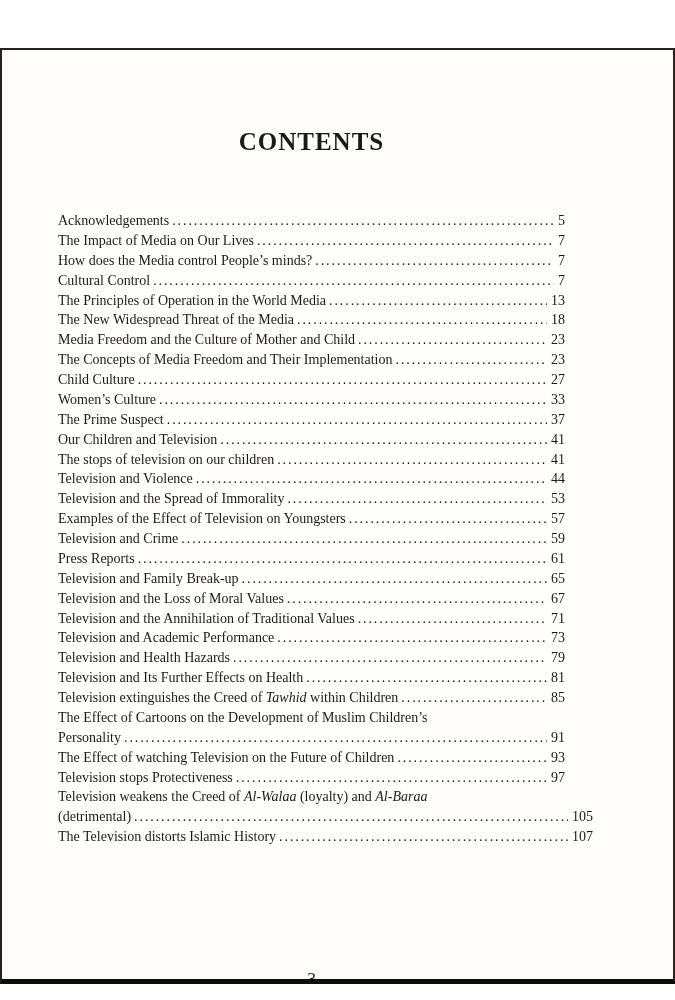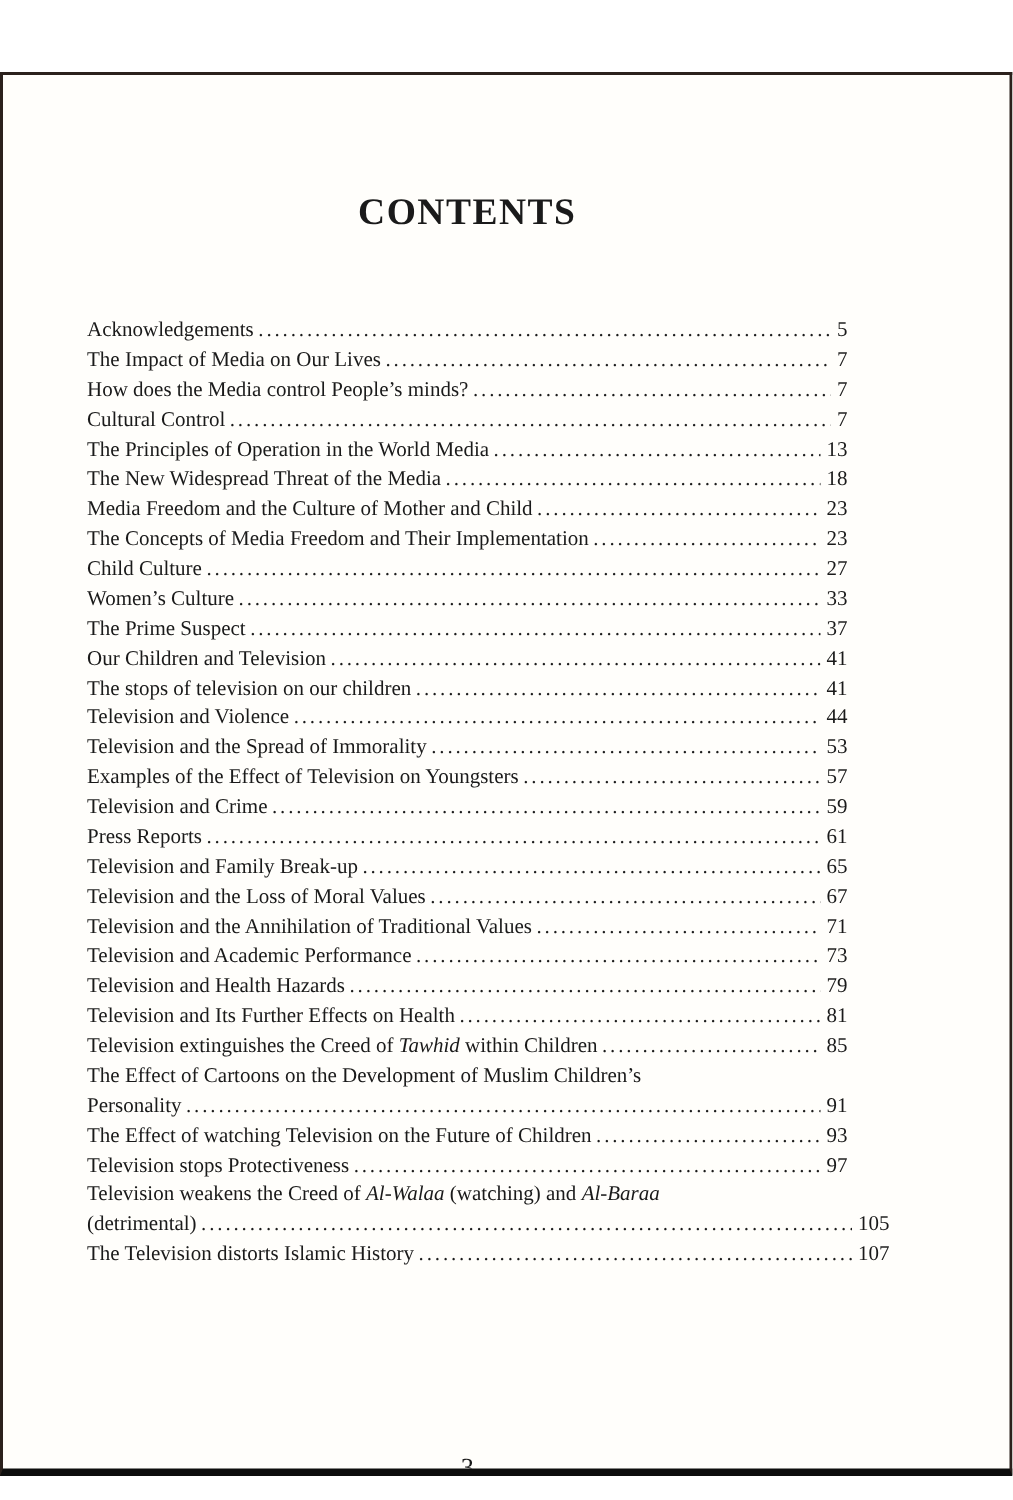--- a/index.html
+++ b/index.html
@@ -207,21 +207,21 @@
         <span class="entry-title"><span>The Effect of watching Television on the Future of Children</span></span>
         <span class="dots"></span>
         <span class="pg">93</span>
       </div>
       <div class="row">
         <span class="entry-title"><span>Television stops Protectiveness</span></span>
         <span class="dots"></span>
         <span class="pg">97</span>
       </div>
       <div class="row">
-        <span class="entry-title"><span>Television weakens the Creed of </span><span class="it">Al-Walaa</span><span> (watching) and </span><span class="it">Al-Baraa</span></span>
+        <span class="entry-title"><span>Television weakens the Creed of </span><span class="it">Al-Walaa</span><span> (loyalty) and </span><span class="it">Al-Baraa</span></span>
       </div>
       <div class="row overhang">
         <span class="entry-title"><span>(detrimental)</span></span>
         <span class="dots"></span>
         <span class="pg">105</span>
       </div>
       <div class="row overhang">
         <span class="entry-title"><span>The Television distorts Islamic History</span></span>
         <span class="dots"></span>
         <span class="pg">107</span>

